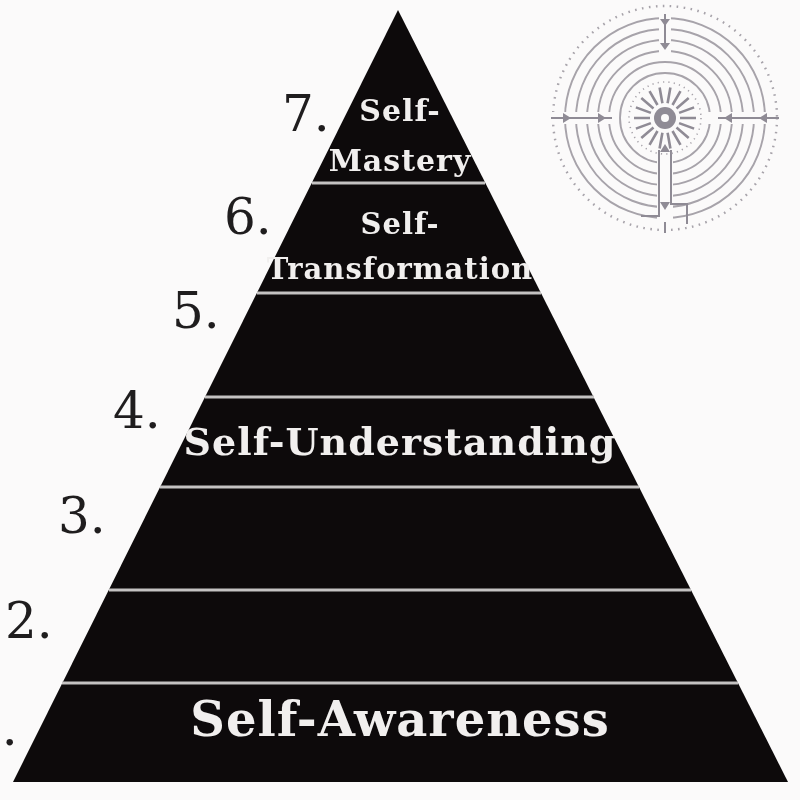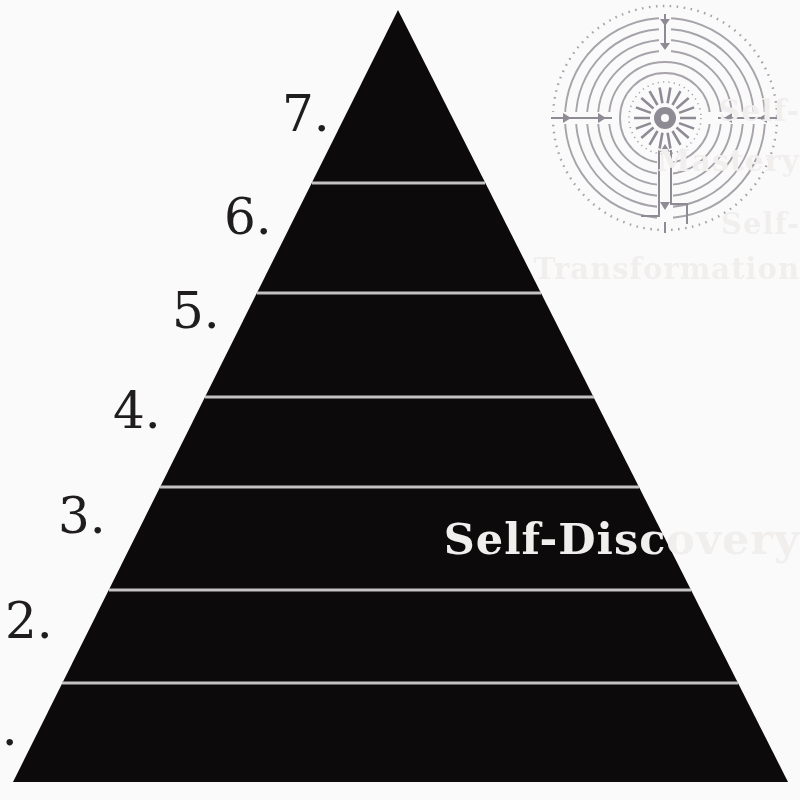--- a/index.html
+++ b/index.html
@@ -23,21 +23,21 @@
   .lab-dotted{fill:none;stroke:var(--labyrinth);stroke-width:2.4;stroke-dasharray:1.6 5.4;}
   .lab-ring{fill:none;stroke:var(--labyrinth);stroke-width:1.9;}
   .bg-cut{fill:var(--bg);stroke:none;}
   .lab-line{fill:none;stroke:var(--labyrinth-dark);stroke-width:2;}
   .lab-tri{fill:var(--labyrinth-dark);stroke:none;}
   .lab-rays{fill:none;stroke:var(--labyrinth-dark);stroke-width:2.6;}
   .lab-halo{fill:none;stroke:var(--labyrinth);stroke-width:1.6;stroke-dasharray:1.2 4.2;}
   .lab-core{fill:var(--labyrinth-dark);}
   .lab-core-dot{fill:var(--bg);}
   .level-label{
-    position:absolute;left:0;width:800px;text-align:right;
+    position:absolute;left:0;width:800px;text-align:center;
     color:var(--text);font-weight:bold;line-height:1.15;
     white-space:pre-line;letter-spacing:1px;
   }
   .lbl-7{top:86px;font-size:30px;line-height:50px;}
   .lbl-6{top:202px;font-size:29px;line-height:45px;}
   .lbl-5{top:329px;font-size:40px;}
   .lbl-4{top:420px;font-size:38px;}
   .lbl-3{top:515px;font-size:43px;}
   .lbl-2{top:608px;font-size:43px;}
   .lbl-1{top:692px;font-size:48px;}
@@ -111,14 +111,15 @@
   <div class="level-number num-5">5.</div>
   <div class="level-number num-4">4.</div>
   <div class="level-number num-3">3.</div>
   <div class="level-number num-2">2.</div>
   <div class="level-number num-1">1.</div>
 
   <div class="level-label lbl-7">Self-
 Mastery</div>
   <div class="level-label lbl-6">Self-
 Transformation</div>
-  <div class="level-label lbl-3">Self-Discovery</div>
+  <div class="level-label lbl-4">Self-Understanding</div>
+  <div class="level-label lbl-1">Self-Awareness</div>
 </div>
 
 </body></html>

